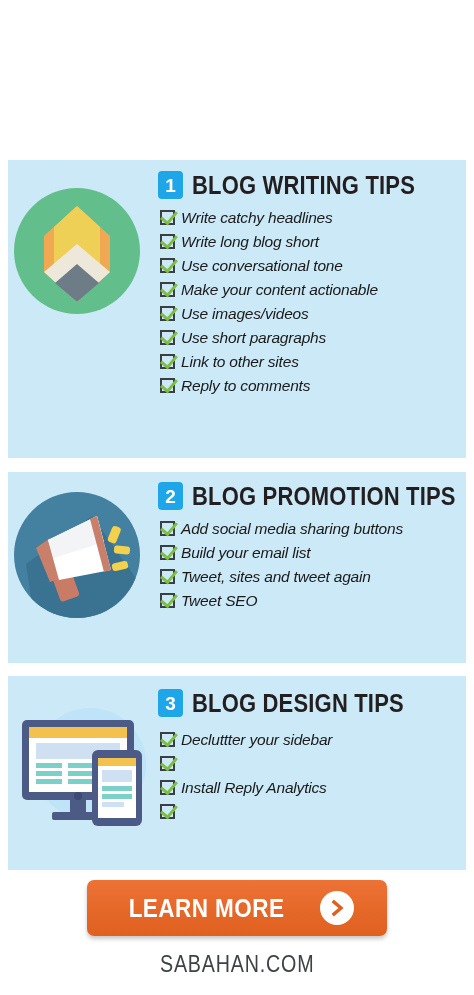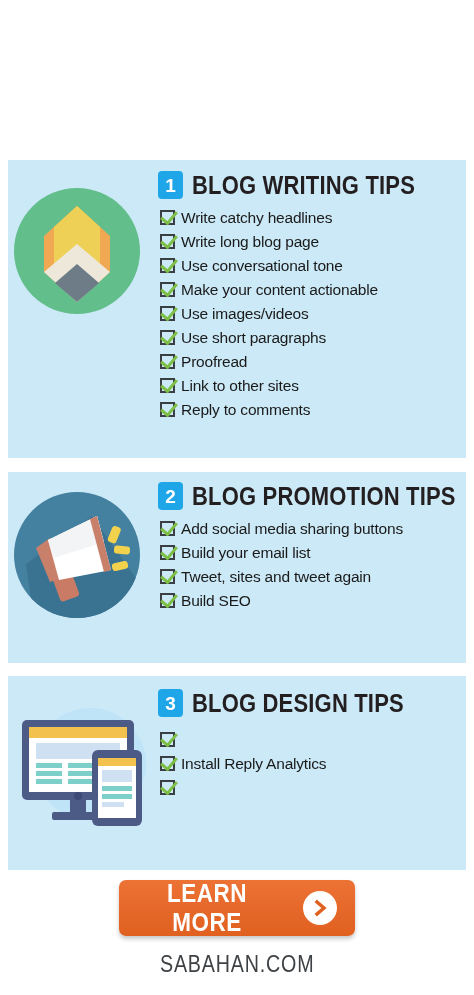--- a/index.html
+++ b/index.html
@@ -142,20 +142,21 @@
     list-style: none;
     margin: 6px 0 0 2px;
     padding: 0;
   }
   .check-item {
     display: flex;
     align-items: flex-start;
     gap: 6px;
     height: 24px;
     line-height: 24px;
+    font-style: italic;
   }
   .cbox {
     position: relative;
     width: 15px;
     height: 15px;
     border: 2px solid #3A3F43;
     box-sizing: border-box;
     margin-top: 4px;
     flex: none;
     background: transparent;
@@ -222,21 +223,21 @@
     top: 880px;
     width: 474px;
     text-align: center;
   }
   .cta-button {
     position: relative;
     display: inline-flex;
     align-items: center;
     justify-content: center;
     gap: 26px;
-    width: 236px;
+    width: 300px;
     height: 56px;
     background: linear-gradient(#EC7235, #E0601F);
     border-radius: 7px;
     box-shadow: 0 3px 4px rgba(0,0,0,0.22);
     cursor: pointer;
     box-sizing: border-box;
     padding: 16px 18px;
   }
   .cta-label {
     font-family: "Liberation Sans Narrow", "Liberation Sans", sans-serif;
@@ -293,41 +294,37 @@
         <span class="num-badge">1</span>
         <span class="sect-title">BLOG WRITING TIPS</span>
       </div>
       <ul class="checklist">
         <li class="check-item">
           <span class="cbox"></span>
           <span class="check-label">Write catchy headlines</span>
         </li>
         <li class="check-item">
           <span class="cbox"></span>
-          <span class="check-label">Write long blog page</span>
+          <span class="check-label">Write long blog short</span>
         </li>
         <li class="check-item">
           <span class="cbox"></span>
           <span class="check-label">Use conversational tone</span>
         </li>
         <li class="check-item">
           <span class="cbox"></span>
           <span class="check-label">Make your content actionable</span>
         </li>
         <li class="check-item">
           <span class="cbox"></span>
           <span class="check-label">Use images/videos</span>
         </li>
         <li class="check-item">
           <span class="cbox"></span>
           <span class="check-label">Use short paragraphs</span>
-        </li>
-        <li class="check-item">
-          <span class="cbox"></span>
-          <span class="check-label">Proofread</span>
         </li>
         <li class="check-item">
           <span class="cbox"></span>
           <span class="check-label">Link to other sites</span>
         </li>
         <li class="check-item">
           <span class="cbox"></span>
           <span class="check-label">Reply to comments</span>
         </li>
       </ul>
@@ -365,21 +362,21 @@
         <li class="check-item">
           <span class="cbox"></span>
           <span class="check-label">Build your email list</span>
         </li>
         <li class="check-item">
           <span class="cbox"></span>
           <span class="check-label">Tweet, sites and tweet again</span>
         </li>
         <li class="check-item">
           <span class="cbox"></span>
-          <span class="check-label">Build SEO</span>
+          <span class="check-label">Tweet SEO</span>
         </li>
       </ul>
     </div>
   </div>
 
   <div class="panel" id="panel-3">
 
     <div class="panel-icon" id="icon-devices">
       <svg width="146" height="140" viewBox="0 0 146 140">
         <circle cx="76" cy="66" r="56" fill="#BFE3F7"></circle>
@@ -408,20 +405,24 @@
     </div>
 
     <div class="panel-body" style="top:12px;">
       <div class="panel-head">
         <span class="num-badge">3</span>
         <span class="sect-title">BLOG DESIGN TIPS</span>
       </div>
       <ul class="checklist" style="margin-top:10px;">
         <li class="check-item">
           <span class="cbox"></span>
+          <span class="check-label">Decluttter your sidebar</span>
+        </li>
+        <li class="check-item">
+          <span class="cbox"></span>
         </li>
         <li class="check-item">
           <span class="cbox"></span>
           <span class="check-label">Install Reply Analytics</span>
         </li>
         <li class="check-item">
           <span class="cbox"></span>
         </li>
       </ul>
     </div>

